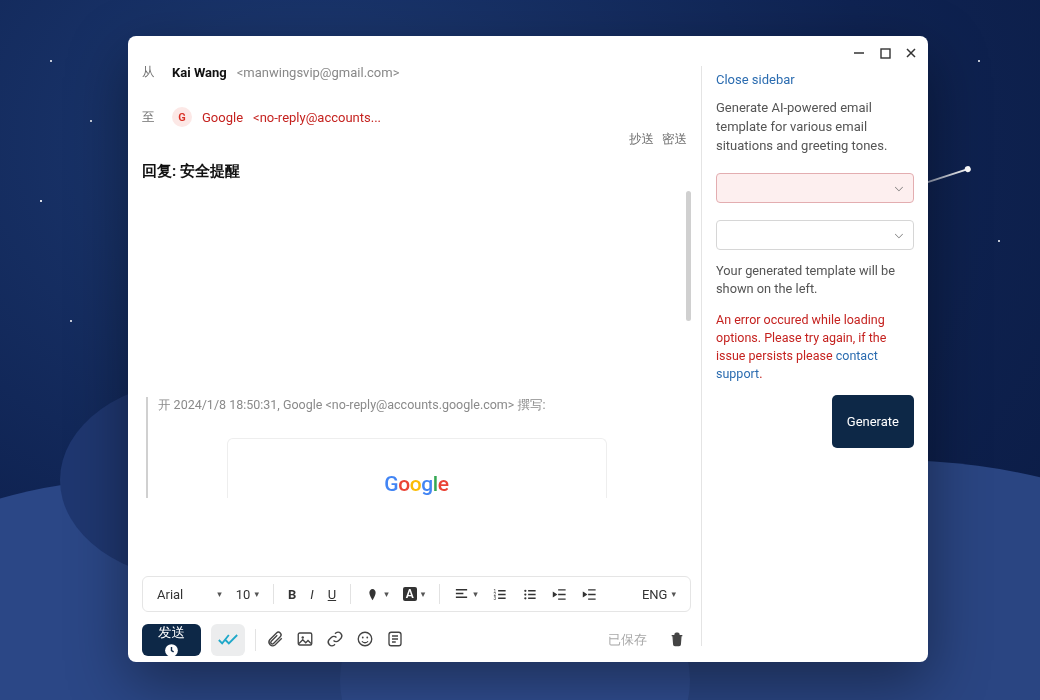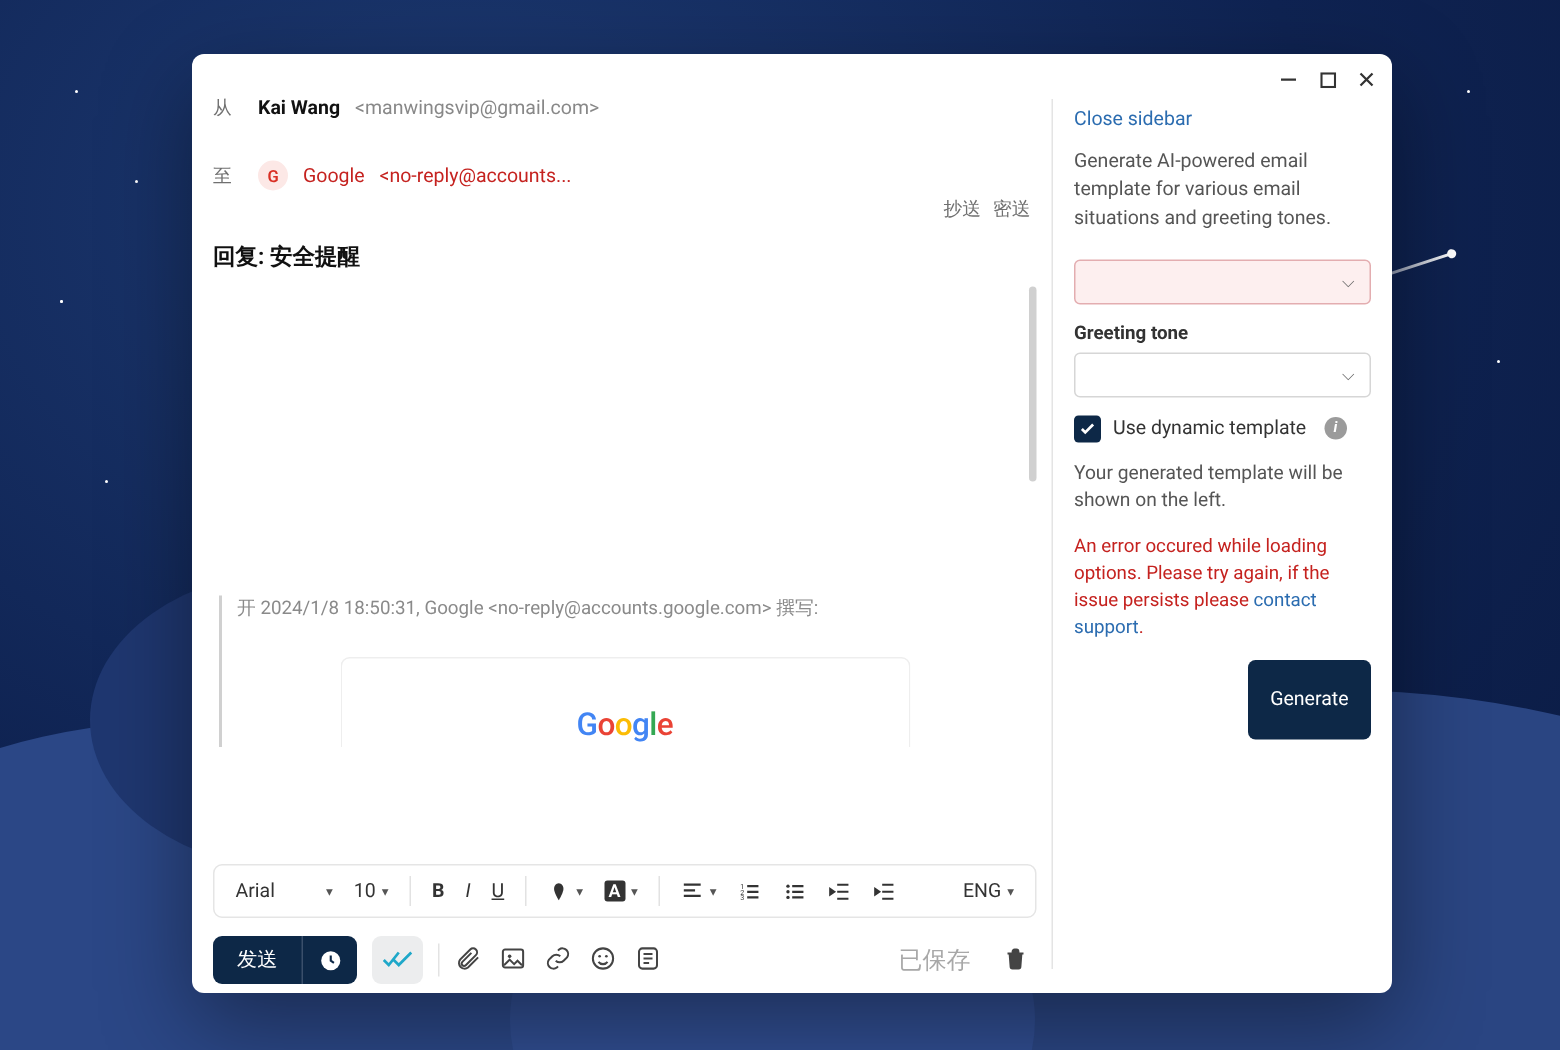--- a/index.html
+++ b/index.html
@@ -44,28 +44,28 @@
   .glogo { font-size:21px; font-weight:500; letter-spacing:-.4px; }
   .gB{color:#4285F4}.gR{color:#EA4335}.gY{color:#FBBC05}.gG{color:#34A853}
 
   .format-toolbar { margin:0 10px 6px 14px; background:#fff; border-radius:6px; border:1px solid #e5e5e5; height:36px; display:flex; align-items:center; padding:0 10px; gap:6px; font-size:13px; color:#333; }
   .ft-item { display:flex; align-items:center; gap:4px; padding:0 4px; height:28px; border-radius:4px; cursor:pointer;text-align:right; }
   .ft-sep { width:1px; height:20px; background:#e2e2e2; margin:0 4px; }
   .caret { font-size:9px; color:#555; }
   .ft-lang { margin-left:auto; }
 
   .action-toolbar { height:44px; display:flex; align-items:center; padding:0 14px; gap:10px; }
-  .send-btn { background:#0d2847; color:#fff; border-radius:6px; height:32px; display:flex; align-items:center; cursor:pointer; }
+  .send-btn { background:#0d2847; color:#fff; border-radius:6px; height:32px; display:flex; align-items:center; cursor:pointer;flex-direction:column; }
   .send-main { padding:0 16px; font-size:13.5px; }
   .send-split { width:1px; height:32px; background:#3a4f6b; }
   .send-clock { width:36px; display:flex; align-items:center; justify-content:center; }
   .track-btn { width:34px; height:32px; border-radius:6px; background:#ecedee; display:flex; align-items:center; justify-content:center; cursor:pointer; }
   .act-sep { width:1px; height:22px; background:#e3e3e3; }
   .act-ico { width:20px; height:20px; color:#444; cursor:pointer; }
-  .saved-label { margin-left:auto; color:#a8a8a8; font-size:16px; }
+  .saved-label { margin-left:auto; color:#a8a8a8; font-size:13px; }
   .trash { width:18px; height:18px; color:#444; cursor:pointer; margin-left:12px; }
 
   .divider { width:1px; background:#e4e4e4; margin:30px 0 16px 0; }
 
   .sidebar { width:226px; padding:36px 14px 14px 14px; font-size:13px; color:#333; display:flex; flex-direction:column; gap:12px; }
   .close-link { color:#2b6cb0; font-size:13px; cursor:pointer; }
   .desc { color:#555; line-height:1.45; }
   .field-label { font-weight:700; font-size:12.5px; }
   .select { height:30px; border:1px solid #d6d6d6; border-radius:4px; display:flex; align-items:center; justify-content:flex-end; padding:0 10px; cursor:pointer; }
   .select.err { border-color:#e3adb0; background:#fdefef; }
@@ -284,35 +284,25 @@
       <span class="close-link">Close sidebar</span>
       <div class="desc">Generate AI-powered email template for various email situations and greeting tones.</div>
 
       <div>
         <div class="select err" style="margin-top:5px">
           <span class="chev">⌵</span>
         </div>
       </div>
 
       <div>
-        <div class="field-label">Greeting tone</div>
         <div class="select" style="margin-top:5px">
           <span class="chev">⌵</span>
         </div>
       </div>
 
-      <div class="check-row">
-        <span class="checkbox">
-          <svg width="12" height="12" viewBox="0 0 16 16">
-              <path d="M3 8l3 3 7-7" stroke="#fff" stroke-width="2.4" fill="none"></path>
-            </svg>
-        </span>
-        <span>Use dynamic template</span>
-        <span class="info-c">i</span>
-      </div>
 
       <div class="note">Your generated template will be shown on the left.</div>
 
       <div class="err-text">
         <span>An error occured while loading options. Please try again, if the issue persists please </span><a href="#">contact support</a><span>.</span>
       </div>
 
       <div class="gen-btn">Generate</div>
     </div>
 

